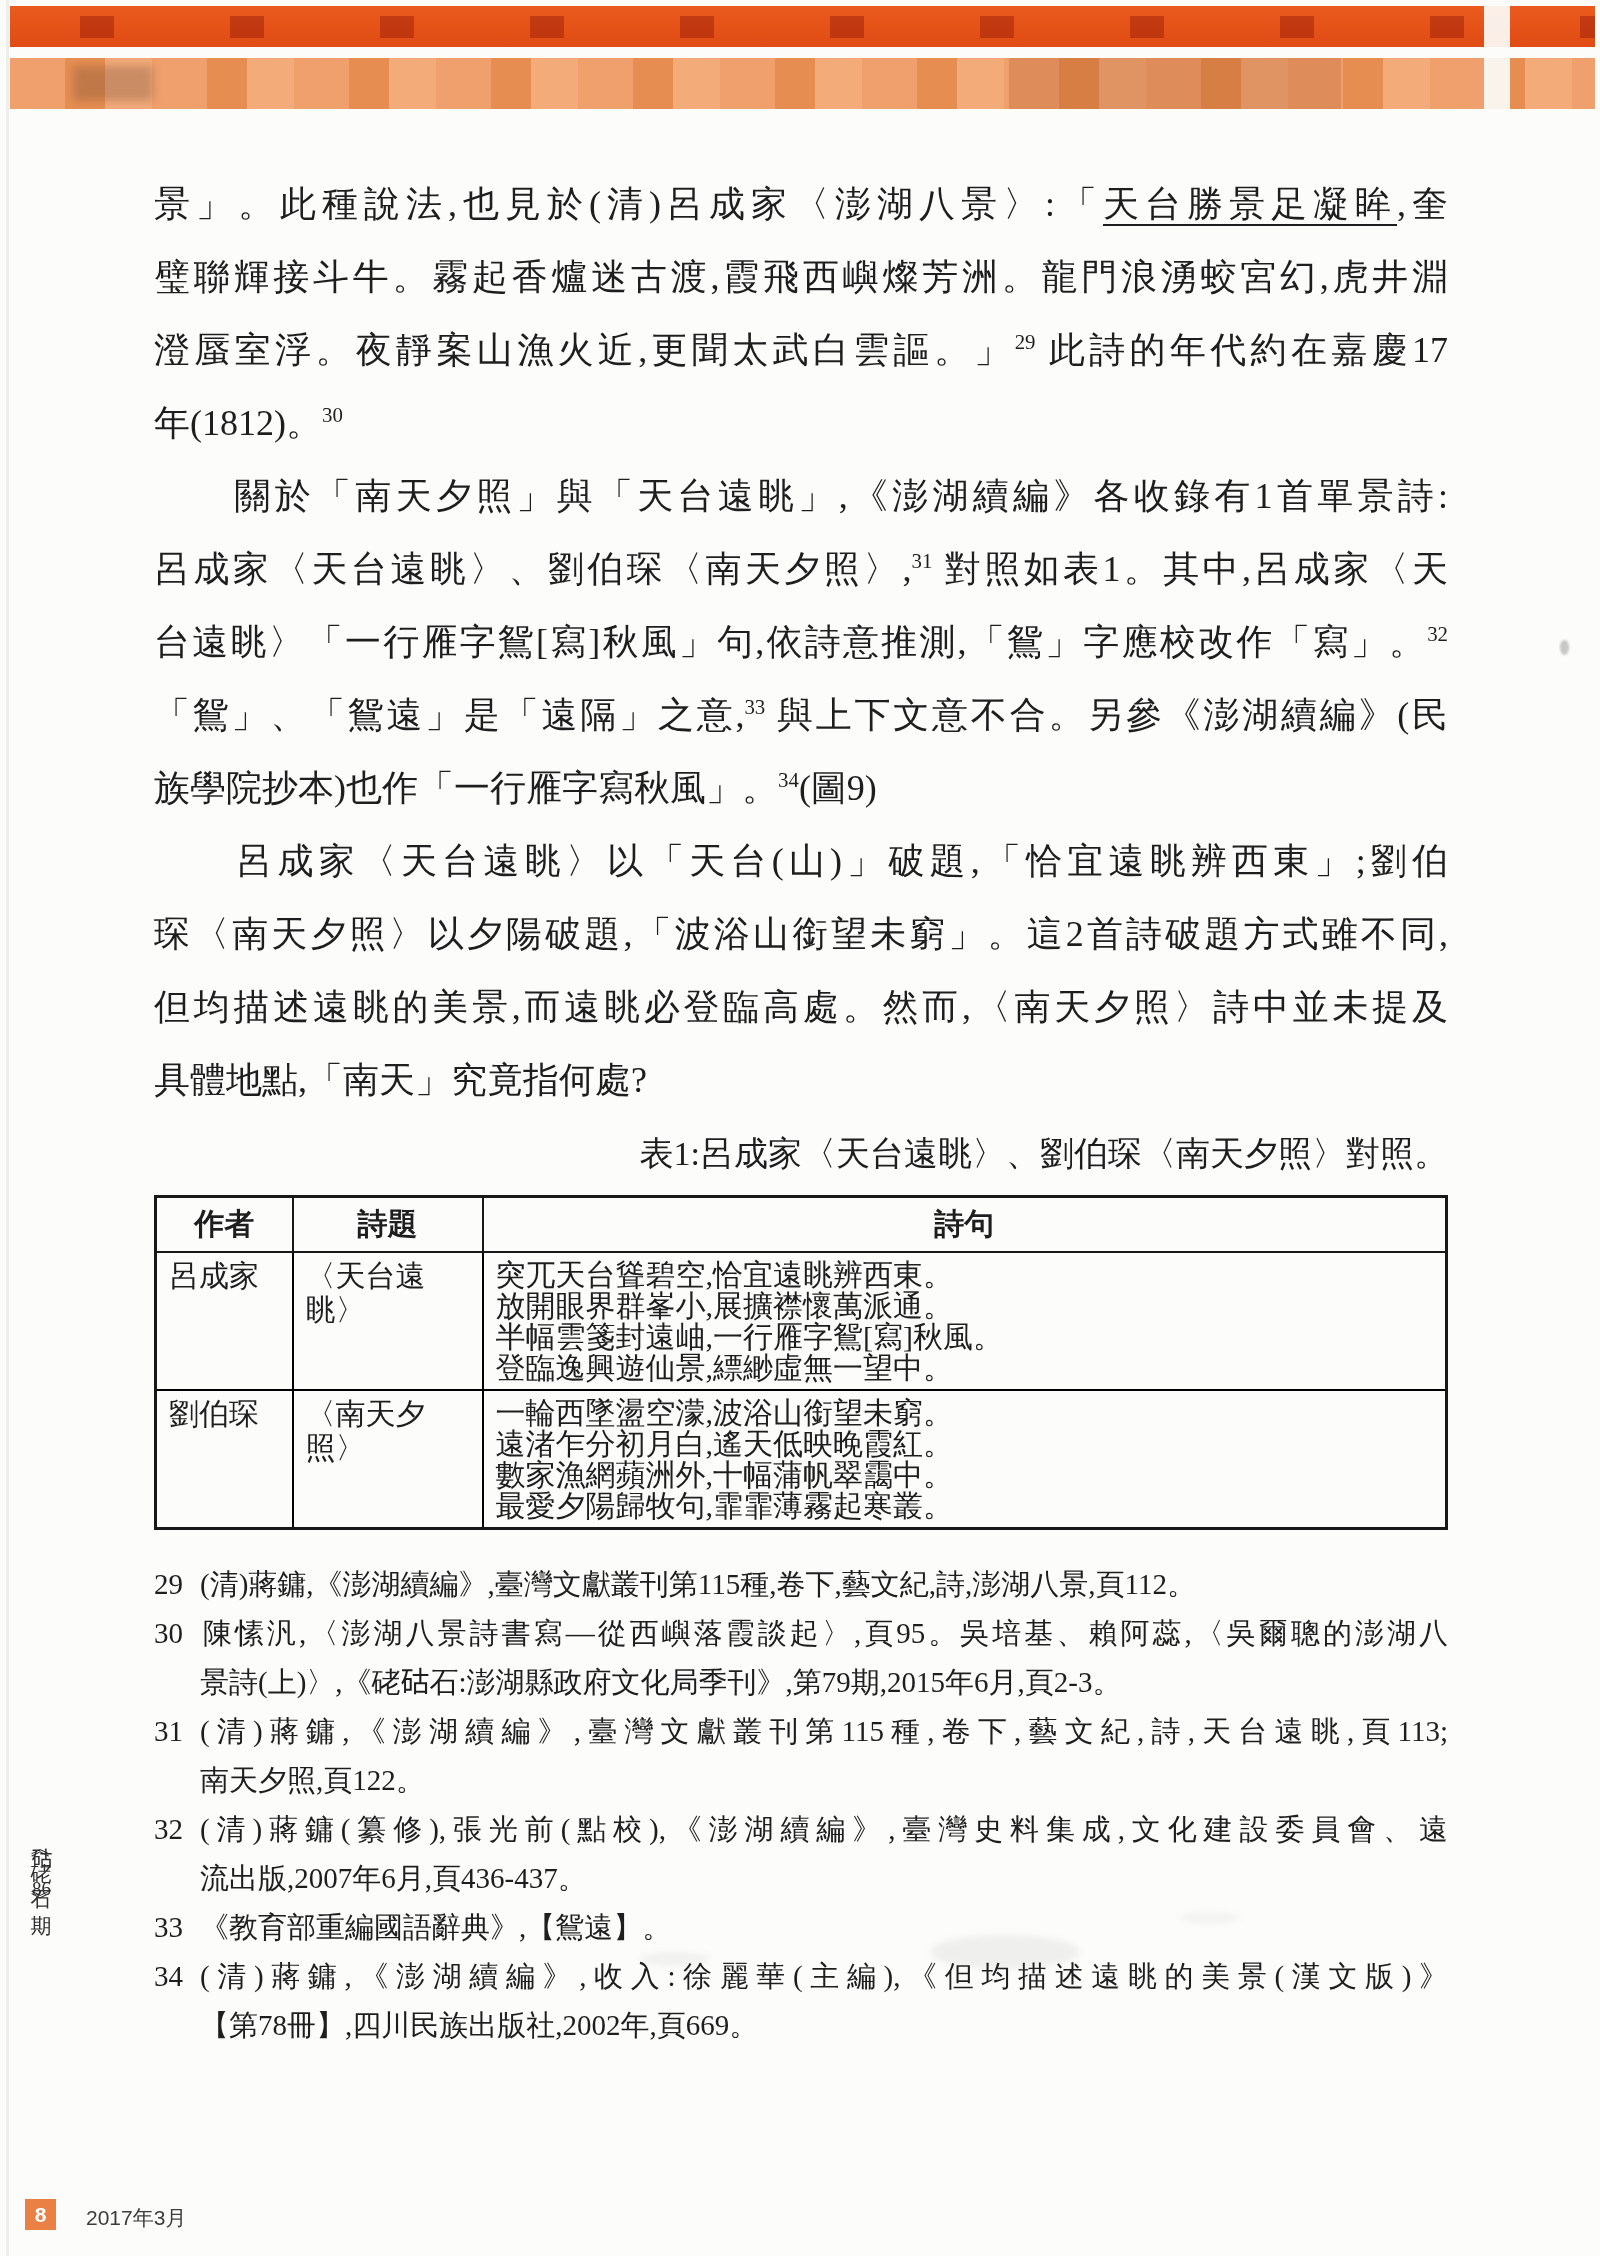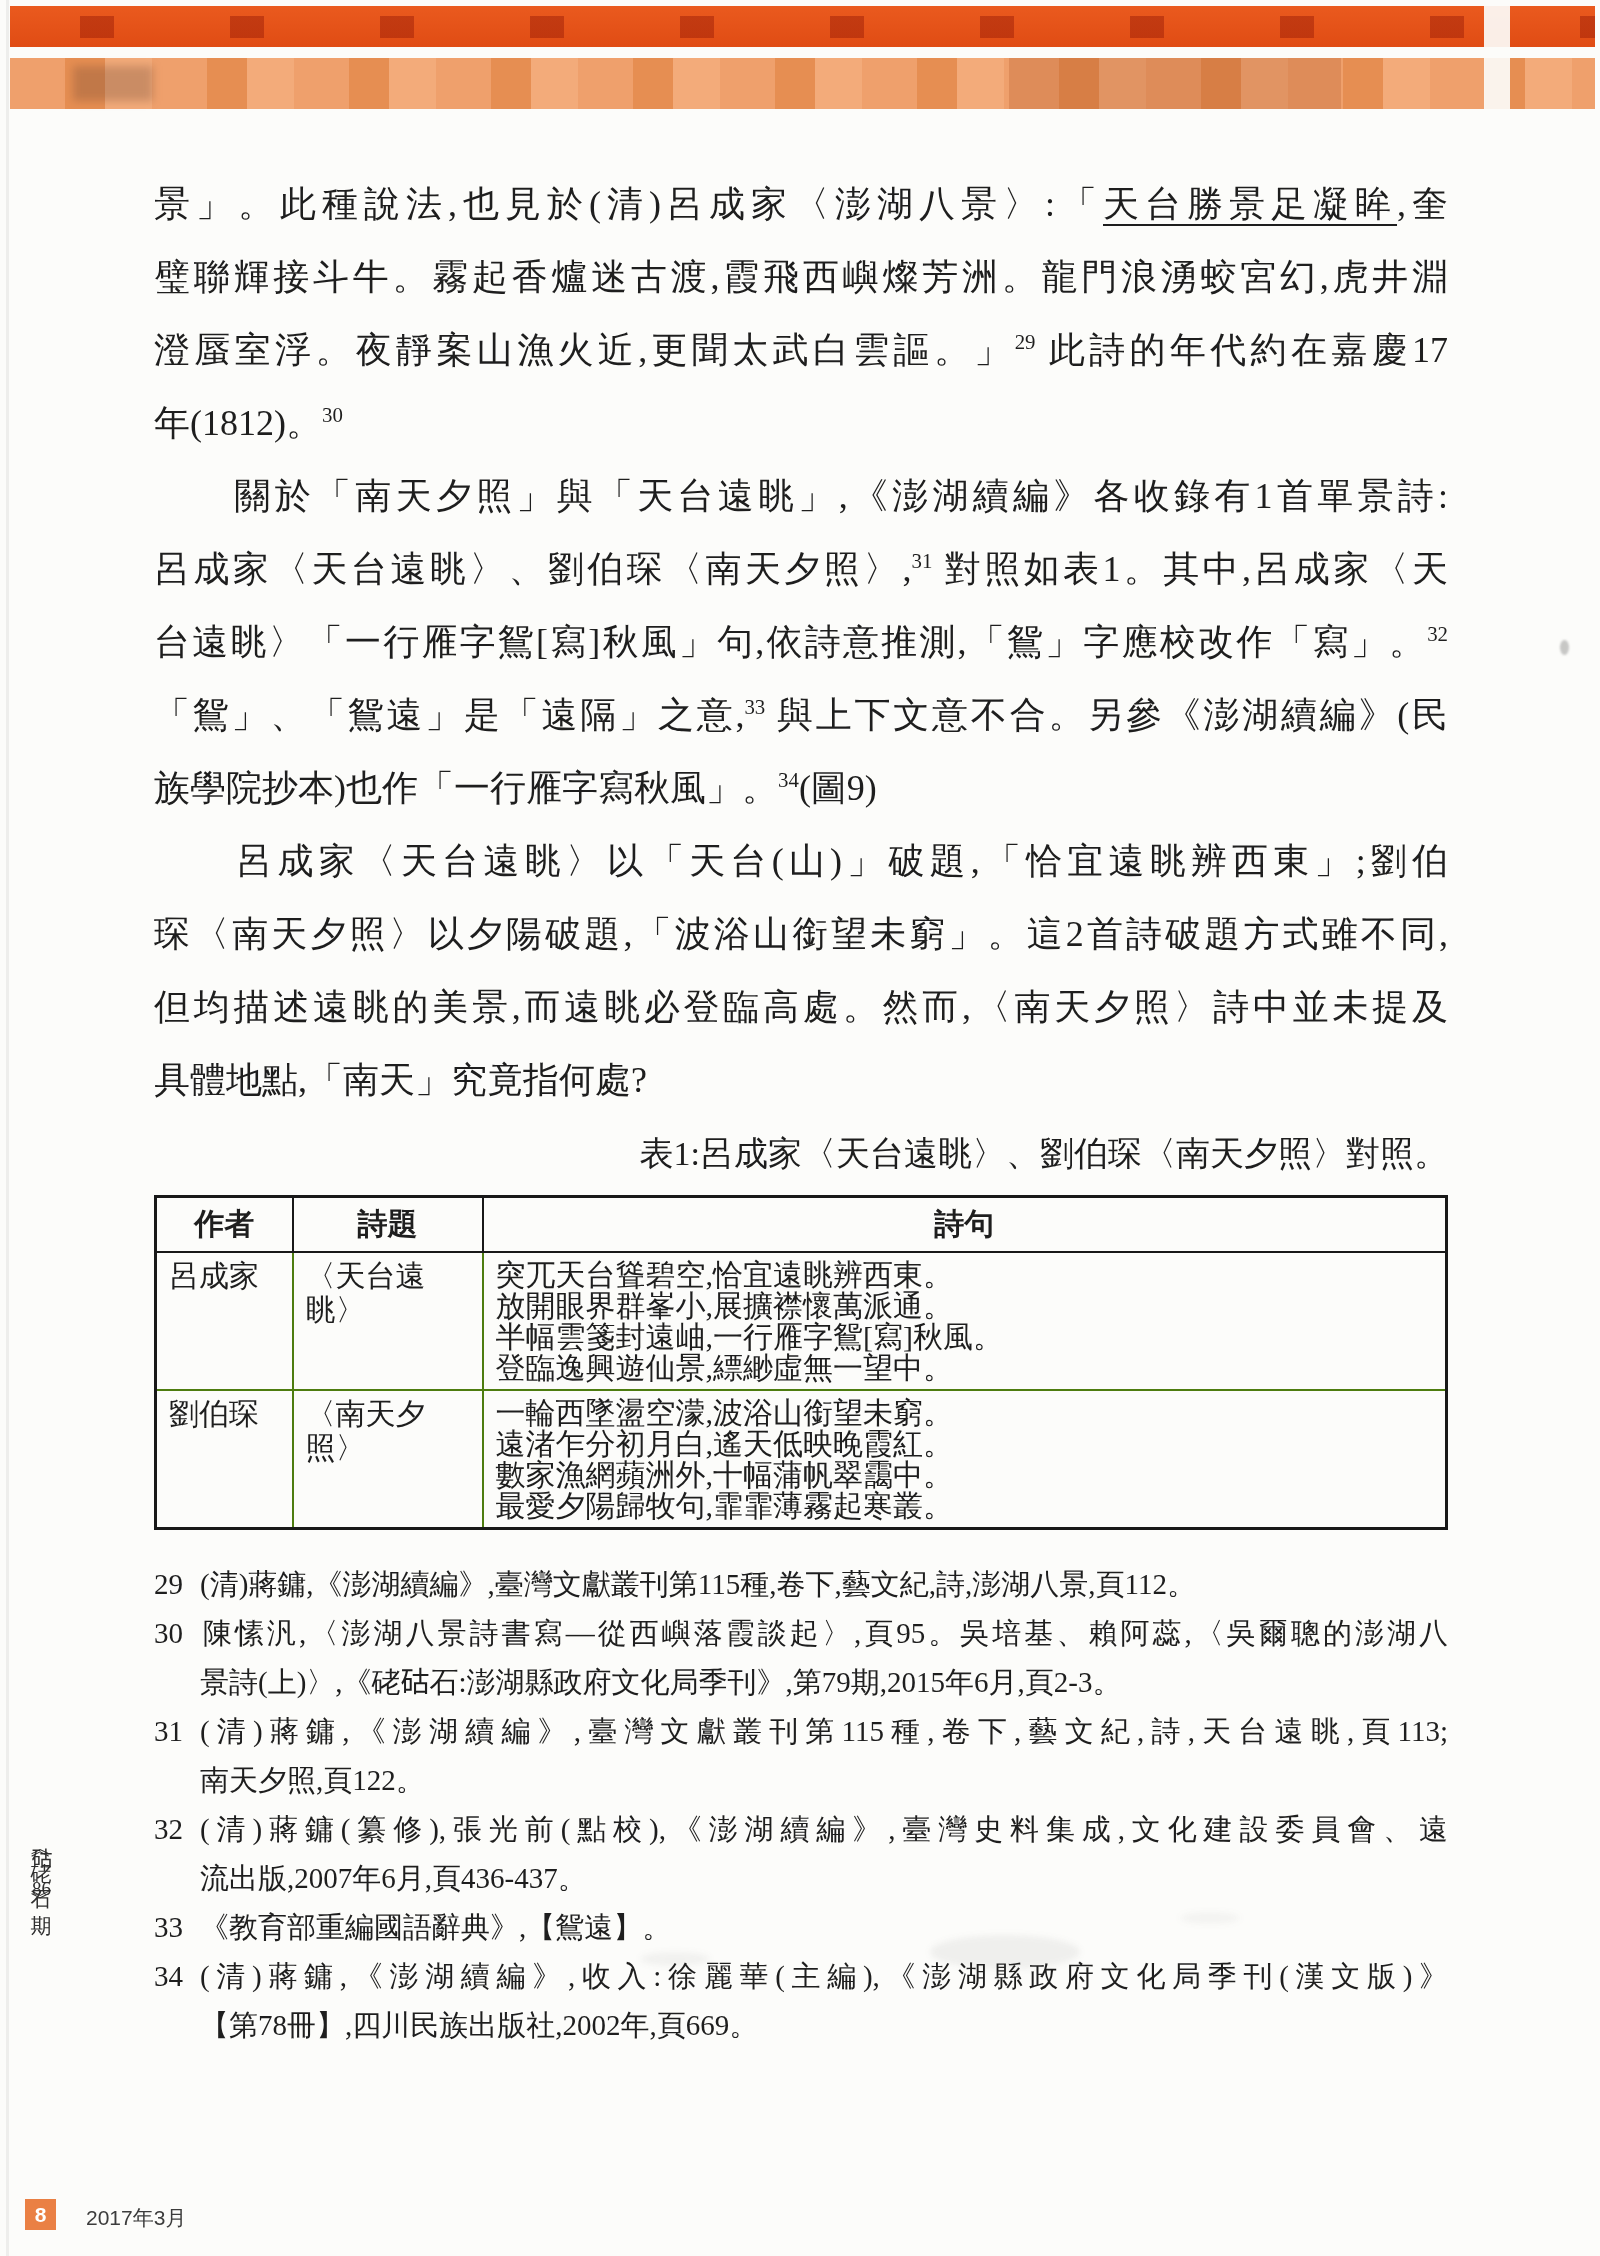--- a/index.html
+++ b/index.html
@@ -22,21 +22,21 @@
   .content{position:absolute;left:154px;top:168px;width:1294px;}
   .line{font-size:36px;line-height:73px;text-align:justify;text-align-last:justify;}
   .line-end{text-align-last:left;}
   .fnref{font-size:0.58em;vertical-align:super;line-height:0;}
   .uline{text-decoration:underline;text-underline-offset:8px;text-decoration-thickness:2px;}
 
   
   .tcaption{font-size:34px;line-height:66px;text-align:right;margin-top:4px;}
   table.cmp{border-collapse:collapse;width:100%;margin-top:8px;border:3px solid #181818;}
   .cmp th{font-size:30px;font-weight:bold;padding:6px 4px;border:2px solid #181818;text-align:center;}
-  .cmp td{border:2px solid #4d7c0f;vertical-align:top;font-size:30px;padding:6px 12px;margin-top:12px;}
+  .cmp td{border:2px solid #000000;vertical-align:top;font-size:30px;padding:6px 12px;margin-top:12px;}
   .c-author{width:137px;} .c-title{width:190px;}
   .verse{line-height:31px;}
   td.author,td.ptitle{line-height:34px;}
 
   
   .footnotes{margin-top:30px;}
   .fn-line{font-size:29px;line-height:49px;padding-left:46px;text-align:justify;}
   .fn-line.first{padding-left:0;}
   .fn-line.full{text-align-last:justify;}
   .fn-num{display:inline-block;width:46px;}
@@ -147,21 +147,21 @@
           <div class="fn-line"><span>南天夕照,頁122。</span></div>
         </div>
         <div class="fn">
           <div class="fn-line first full"><span class="fn-num">32</span><span>(清)蔣鏞(纂修),張光前(點校),《澎湖續編》,臺灣史料集成,文化建設委員會、遠</span></div>
           <div class="fn-line"><span>流出版,2007年6月,頁436-437。</span></div>
         </div>
         <div class="fn">
           <div class="fn-line first"><span class="fn-num">33</span><span>《教育部重編國語辭典》,【鴛遠】。</span></div>
         </div>
         <div class="fn">
-          <div class="fn-line first full"><span class="fn-num">34</span><span>(清)蔣鏞,《澎湖續編》,收入:徐麗華(主編),《澎湖縣政府文化局季刊(漢文版)》</span></div>
+          <div class="fn-line first full"><span class="fn-num">34</span><span>(清)蔣鏞,《澎湖續編》,收入:徐麗華(主編),《但均描述遠眺的美景(漢文版)》</span></div>
           <div class="fn-line"><span>【第78冊】,四川民族出版社,2002年,頁669。</span></div>
         </div>
       </section>
   </main>
 
   <aside class="spine">
     <span>《硓𥑮石》</span><span class="issue-num">86</span><span>期</span>
   </aside>
 
   <div class="badge">8</div>

